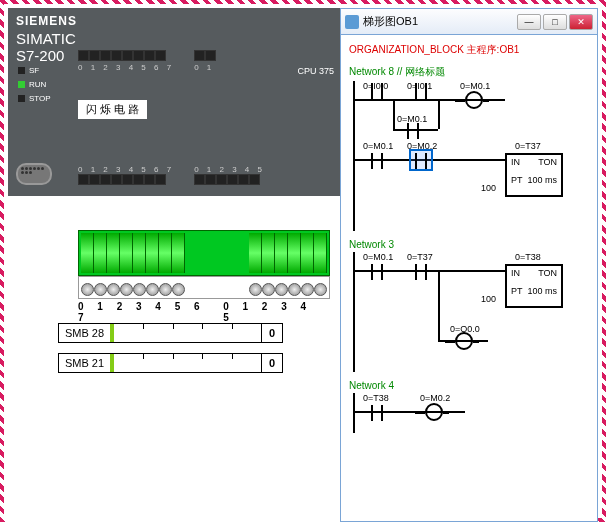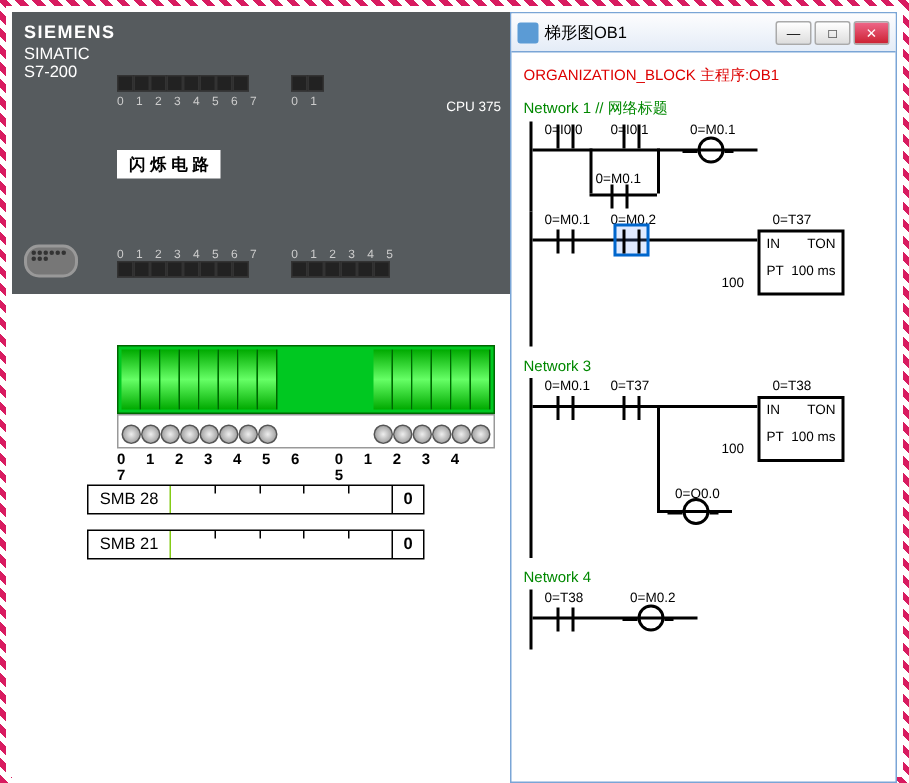--- a/index.html
+++ b/index.html
@@ -1,44 +1,44 @@
 <!DOCTYPE html>
 <html><head>
 <meta charset="utf-8">
 <style>
 *{box-sizing:border-box;margin:0;padding:0;font-family:"Microsoft YaHei",Arial,sans-serif}
 body{background:#fff;width:606px;height:522px;overflow:hidden}
 .outer{border:4px solid;border-image:repeating-linear-gradient(45deg,#d81b60 0 4px,#fff 4px 8px) 4;width:606px;height:522px;position:relative}
 .left{position:absolute;left:4px;top:4px;width:336px;height:514px;background:#fff}
 .plc{background:#565b5e;width:336px;height:188px;position:relative;color:#fff;font-size:9px}
 .logo{position:absolute;left:8px;top:6px;font-size:12px;font-weight:bold;letter-spacing:1px}
-.model{position:absolute;left:8px;top:22px;font-size:11px}
+.model{position:absolute;left:8px;top:22px;font-size:15px}
 .led-col{position:absolute;left:10px;top:56px;font-size:8px;line-height:14px}
 .led{display:inline-block;width:7px;height:7px;background:#222;margin-right:4px;vertical-align:middle}
 .led.on{background:#3c3}
 .io-top{position:absolute;left:70px;top:42px}
 .io-row{display:flex;gap:0}
 .io-dot{width:11px;height:11px;background:#222;border:1px solid #333}
 .io-nums{font-size:8px;letter-spacing:3px;margin-top:2px;color:#ccc}
 .cpu{position:absolute;right:10px;top:58px;font-size:9px}
-.display{position:absolute;left:70px;top:92px;background:#fff;color:#000;padding:2px 8px;font-size:11px;font-weight:bold}
+.display{position:absolute;left:70px;top:92px;background:#fff;color:#000;padding:2px 8px;font-size:11px;font-weight:normal}
 .io-bot{position:absolute;left:70px;top:155px}
 .serial{position:absolute;left:8px;top:155px;width:36px;height:22px;border:2px solid #999;border-radius:10px;background:#777}
 .serial-pins{display:flex;flex-wrap:wrap;gap:1px;padding:2px 3px}
 .pin{width:3px;height:3px;background:#333;border-radius:50%}
 .terminal{position:absolute;left:70px;top:222px;width:252px}
 .tb-green{background:#00c821;border:1px solid #060;padding:2px;display:flex;justify-content:space-between}
 .tb-block{display:flex}
 .tb-slot{width:13px;height:40px;background:linear-gradient(#0a0,#6f6,#0a0);border-right:1px solid #060}
 .tb-screws{display:flex;margin-top:4px}
 .screw{width:13px;height:13px;background:radial-gradient(#eee,#888);border-radius:50%;border:1px solid #555}
 .tb-nums{font-size:10px;letter-spacing:5.5px;margin-top:2px;color:#000;font-weight:bold}
 .smb{position:absolute;left:50px;width:225px;height:20px;border:1px solid #000;display:flex;font-size:11px}
 .smb1{top:315px}.smb2{top:345px}
-.smb-lbl{width:55px;border-right:1px solid #84cc16;text-align:center;line-height:18px}
+.smb-lbl{width:55px;border-right:4px solid #84cc16;text-align:center;line-height:18px}
 .smb-bar{flex:1;border-right:1px solid #000;position:relative}
 .smb-tick{position:absolute;top:0;width:1px;height:5px;background:#000}
 .smb-val{width:20px;text-align:center;line-height:18px;font-weight:bold}
 .right{position:absolute;right:4px;top:4px;width:258px;height:514px;background:#fff;border:1px solid #7aa5d6}
 .titlebar{height:26px;background:linear-gradient(#fdfdfe,#e4ecf7);border-bottom:1px solid #7aa5d6;display:flex;align-items:center;padding:0 4px;font-size:11px}
 .ticon{width:14px;height:14px;background:#5b9bd5;margin-right:4px;border-radius:2px}
 .tbtns{margin-left:auto;display:flex;gap:2px}
 .tbtn{width:24px;height:16px;border:1px solid #aaa;background:linear-gradient(#fff,#ddd);font-size:9px;text-align:center;line-height:14px;border-radius:2px}
 .tbtn.close{background:linear-gradient(#e68,#c23);color:#fff}
 .ladder{padding:8px;font-size:10px;color:#000;height:484px;overflow:hidden;position:relative}
@@ -62,20 +62,25 @@
 </style>
 </head>
 <body>
 
 <div class="outer">
 <div class="left">
   <div class="plc">
     <div class="logo">SIEMENS</div>
     <div class="model" style="white-space:pre-line">SIMATIC
 S7-200</div>
+    <div class="led-col">
+      <div><span class="led"></span><span>SF</span></div>
+      <div><span class="led on"></span><span>RUN</span></div>
+      <div><span class="led"></span><span>STOP</span></div>
+    </div>
     <div class="io-top">
       <div style="display:flex;gap:20px">
         <div>
           <div class="io-row">
                 <div class="io-dot"></div>
                 <div class="io-dot"></div>
                 <div class="io-dot"></div>
                 <div class="io-dot"></div>
                 <div class="io-dot"></div>
                 <div class="io-dot"></div>
@@ -213,21 +218,21 @@
     <span>梯形图OB1</span>
     <div class="tbtns">
       <div class="tbtn">—</div>
       <div class="tbtn">□</div>
       <div class="tbtn close">✕</div>
     </div>
   </div>
   <div class="ladder">
     <div class="ob">ORGANIZATION_BLOCK 主程序:OB1</div>
 
-    <div class="net-lbl">Network 1 // 网络标题</div>
+    <div class="net-lbl">Network 8 // 网络标题</div>
     <div class="rung">
       <div class="hline" style="left:0;top:18px;width:150px"></div>
       <div class="lbl" style="left:8px;top:0">0=I0.0</div>
       <div class="contact" style="left:12px;top:10"></div>
       <div class="lbl" style="left:52px;top:0">0=I0.1</div>
       <div class="contact" style="left:56px;top:10"></div>
       <div class="lbl" style="left:105px;top:0">0=M0.1</div>
       <div class="coil" style="left:110px;top:10px"></div>
       <div class="vline" style="left:38px;top:18px;height:30px"></div>
       <div class="hline" style="left:38px;top:48px;width:45px"></div>

